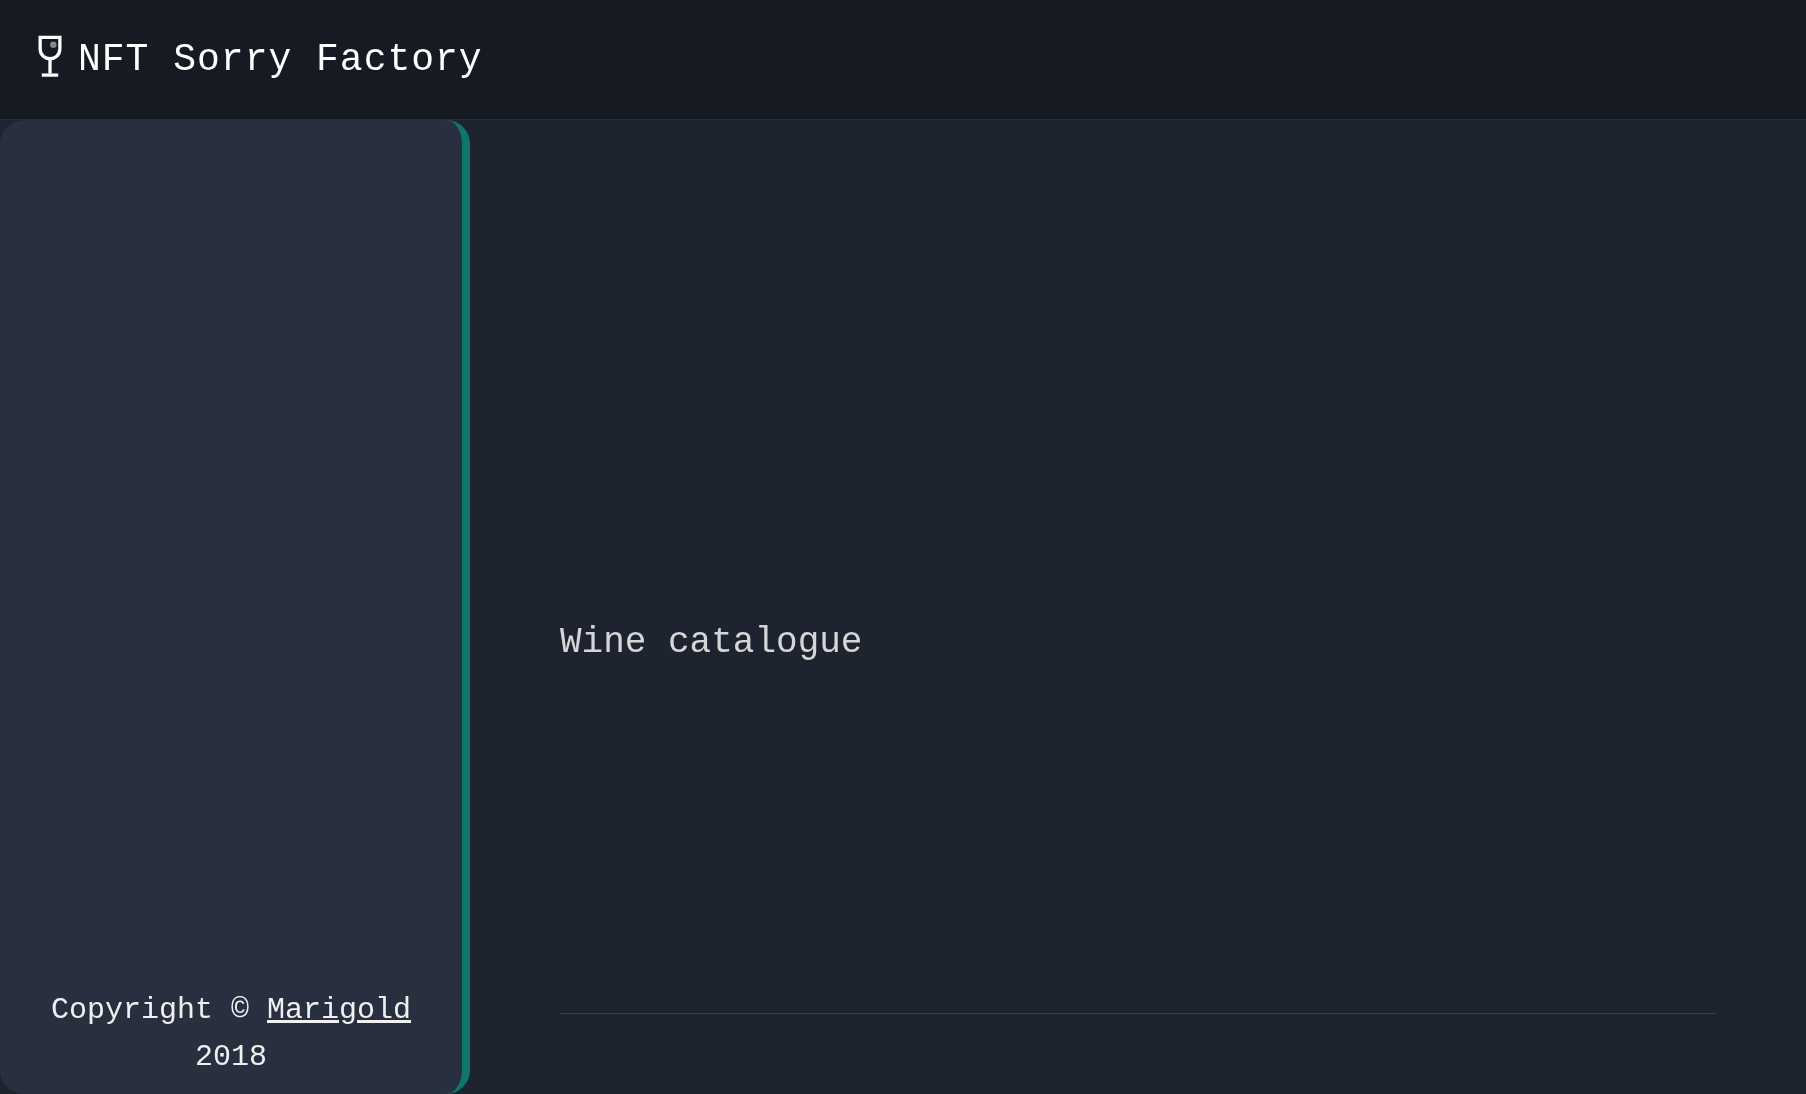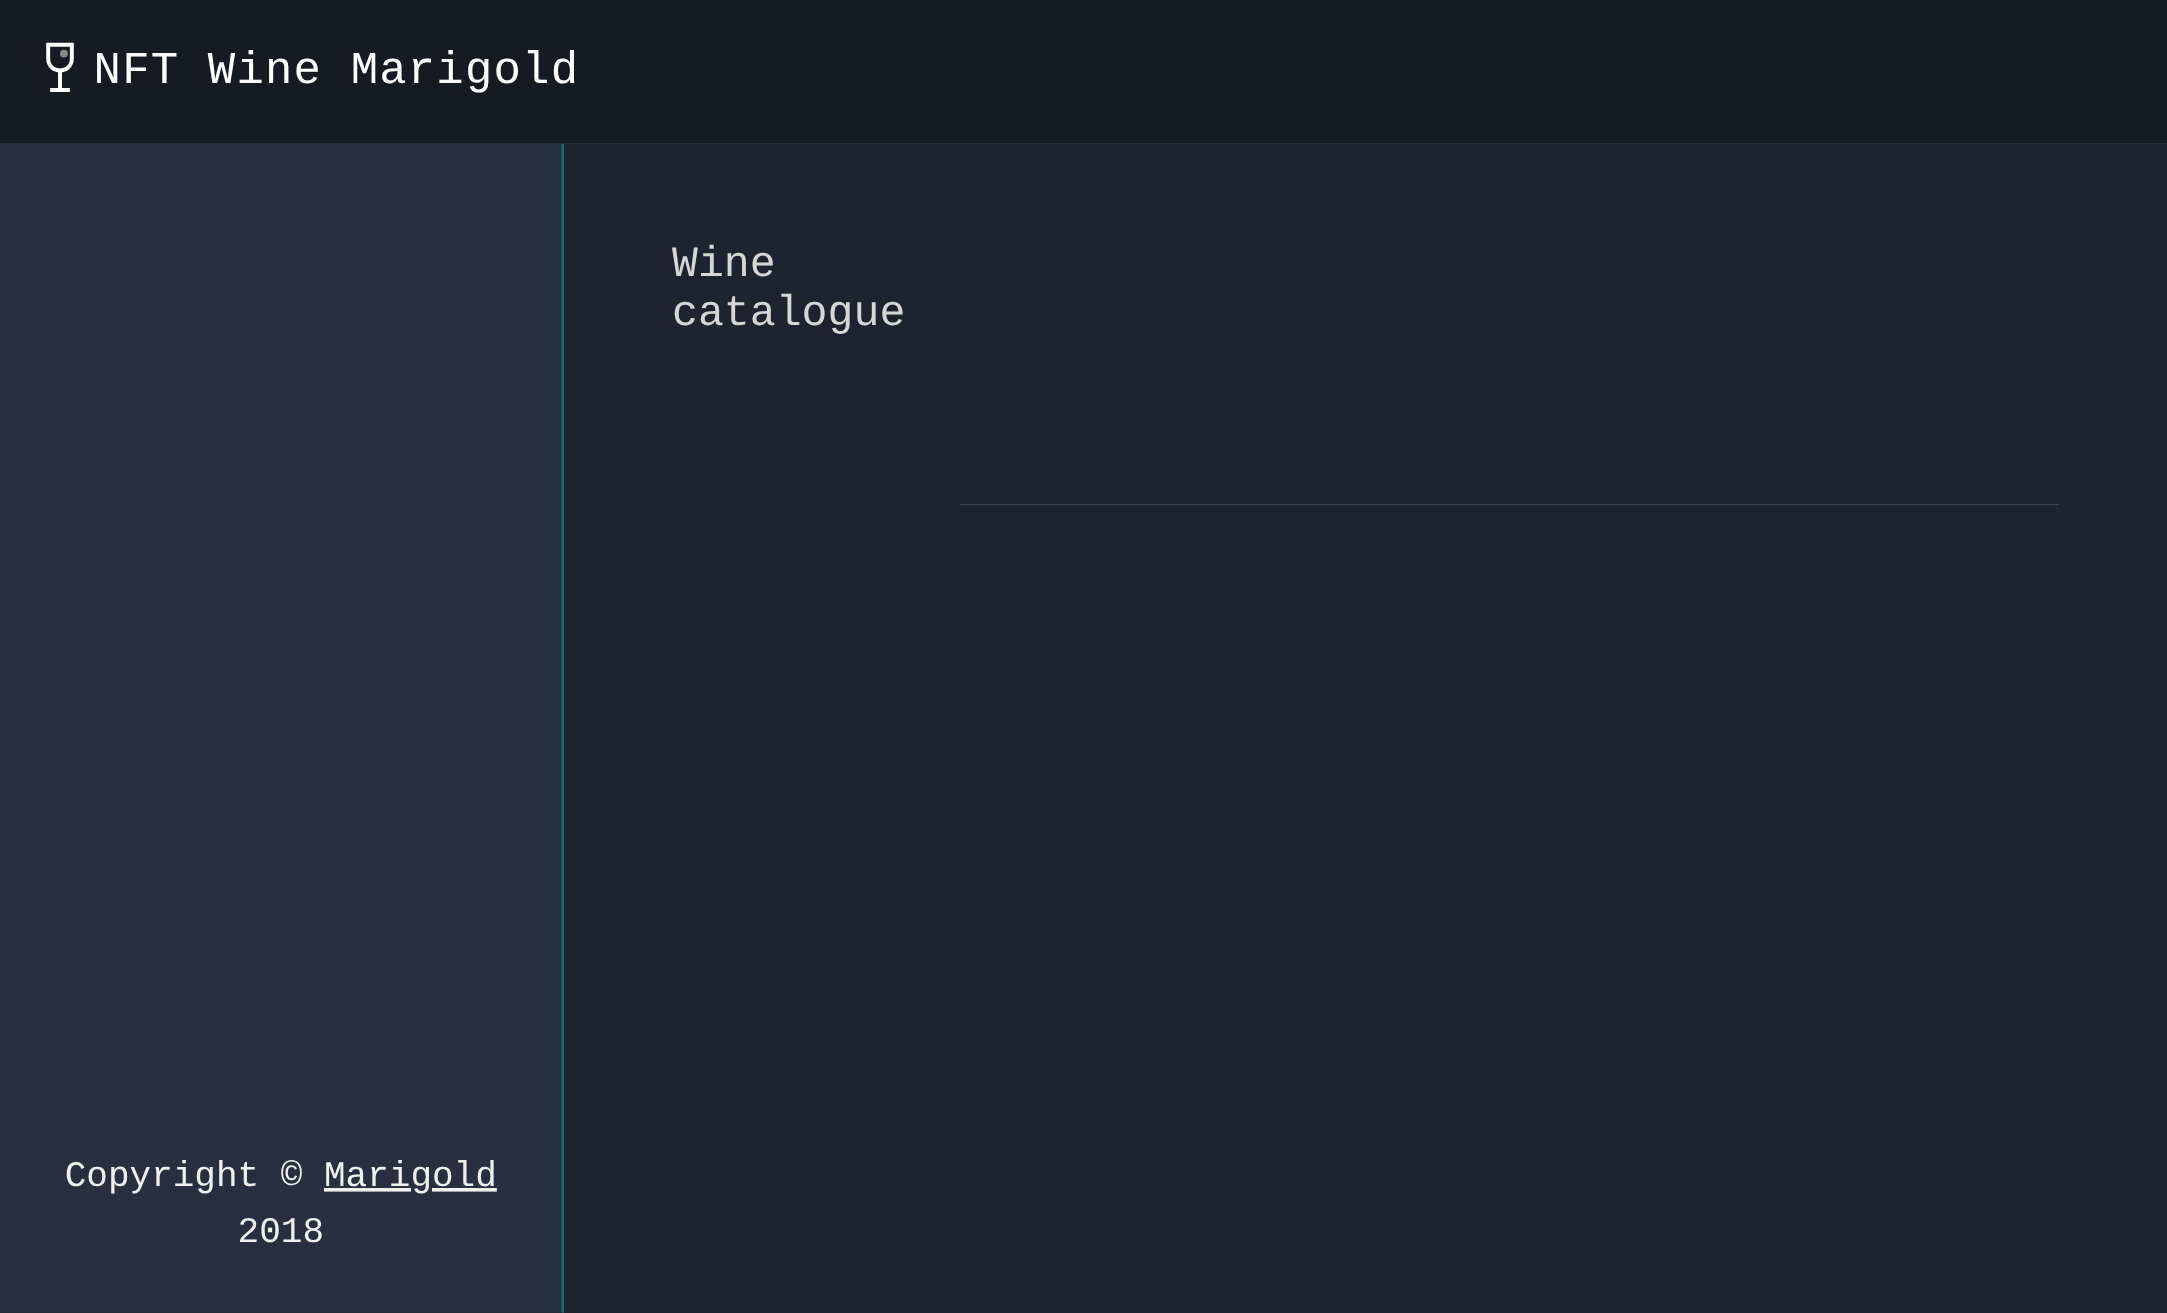--- a/index.html
+++ b/index.html
@@ -69,44 +69,47 @@
     
     .body-row {
       flex: 1;
       display: flex;
       min-height: 0;
     }
     
     .sidebar {
       width: 470px;
       background-color: #28303f;
-      border-right: 2px solid #0f766e;
+      border-right: 8px solid #0f766e;
       display: flex;
       flex-direction: column;
       justify-content: flex-end;
-      padding-bottom: 43px;
+      padding-bottom: 14px;
+      border-radius: 24px;
     }
     
     .footer {
       text-align: center;
       font-size: 30px;
       line-height: 1.55;
       color: #f0f0f0;
     }
     
     .footer a {
       color: #f0f0f0;
       text-decoration: underline;
     }
     
     .main {
       flex: 1;
       padding: 80px 90px;
       display: flex;
+      flex-direction: column;
       background-color: #1e2330;
+      justify-content: flex-end;
     }
     
     .section-title {
       font-size: 36px;
       color: #d6d6d6;
       margin-bottom: 130px;
       font-weight: 400;
     }
     
     .empty-msg {
@@ -131,21 +134,21 @@
 <header class="header">
   <div class="title-wrap">
     <span>
       <svg viewBox="0 0 24 28" fill="none" stroke="#ffffff" stroke-width="2">
         <path d="M6 2 L18 2 L18 9 C18 13 15 15 12 15 C9 15 6 13 6 9 Z"></path>
         <circle cx="14" cy="6.5" r="2" fill="#888888" stroke="none"></circle>
         <line x1="12" y1="15" x2="12" y2="24"></line>
         <line x1="7" y1="25" x2="17" y2="25"></line>
       </svg>
     </span>
-    <h1 class="app-title">NFT Wine Marigold</h1>
+    <h1 class="app-title">NFT Sorry Factory</h1>
   </div>
 </header>
 
 <div class="body-row">
   <aside class="sidebar">
     <div class="footer">
       <span>Copyright © </span><a href="#">Marigold</a><br>
       <span>2018</span>
     </div>
   </aside>

